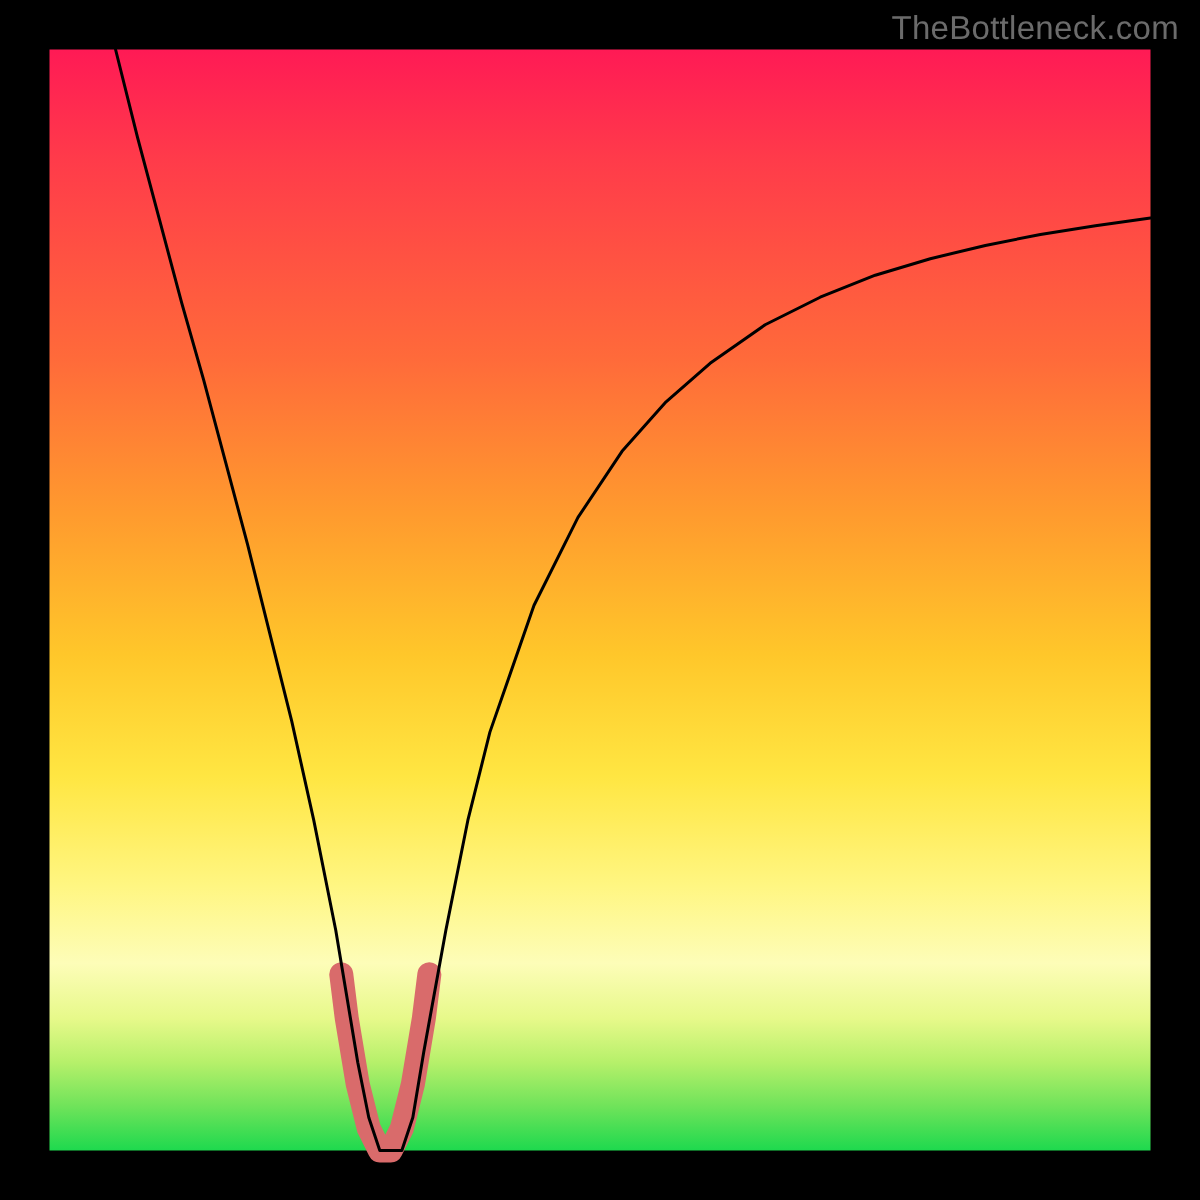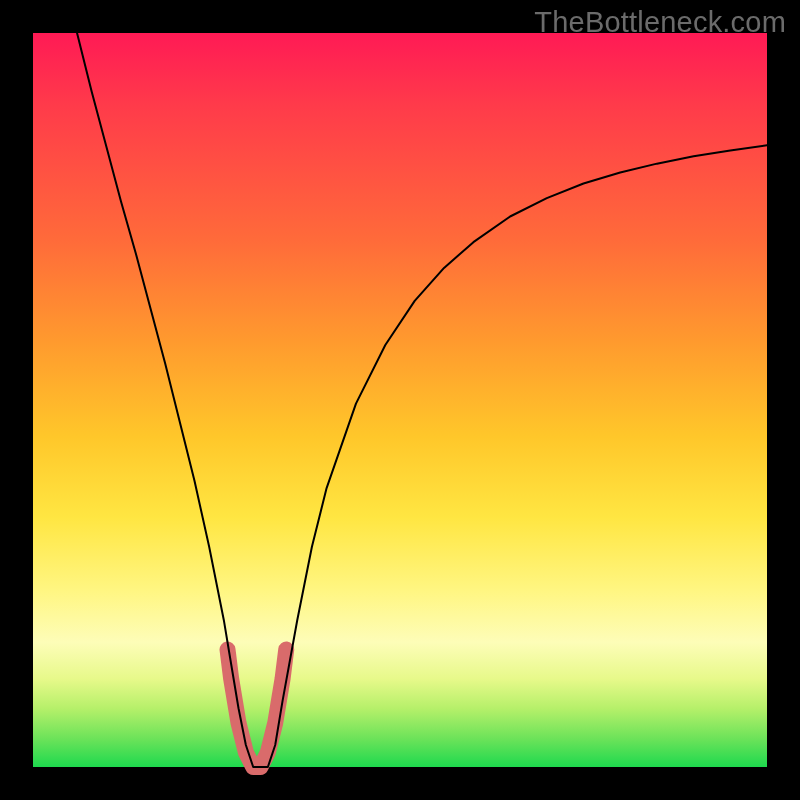--- a/index.html
+++ b/index.html
@@ -40,21 +40,21 @@
       #b6f06a 92%,
       #6fe35a 96%,
       #1ed94e 100%
     );
   }
   .watermark {
     position: absolute;
     top: 6px;
     right: 14px;
     color: #6b6b6b;
-    font-size: 29px;
+    font-size: 22px;
     letter-spacing: 0.2px;
     user-select: none;
   }
   svg.curve {
     position: absolute;
     left: 0;
     top: 0;
     width: 734px;
     height: 734px;
     overflow: visible;

